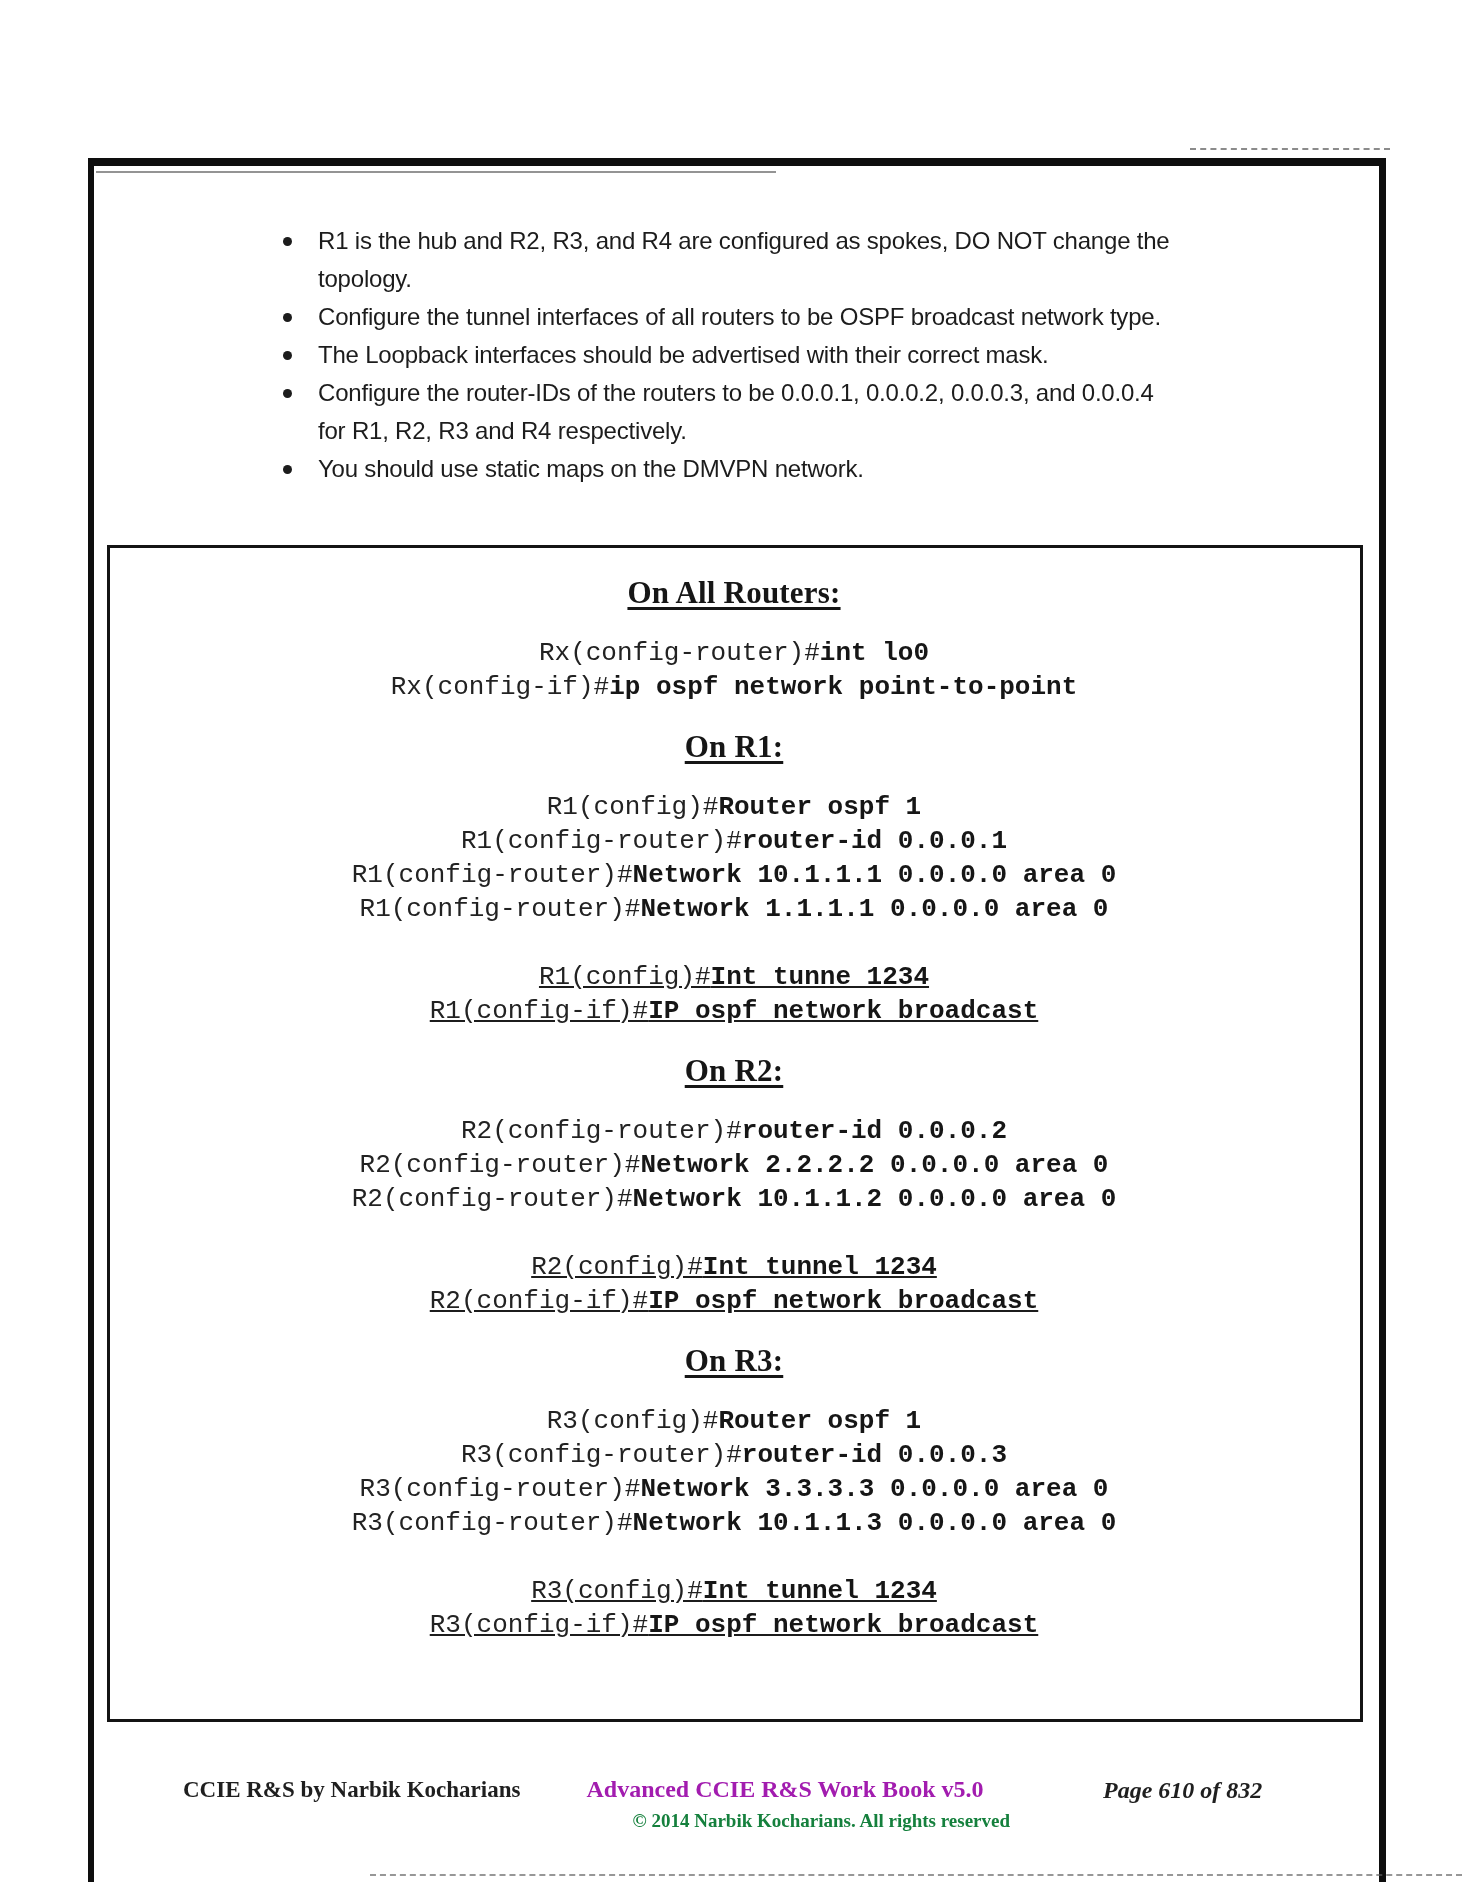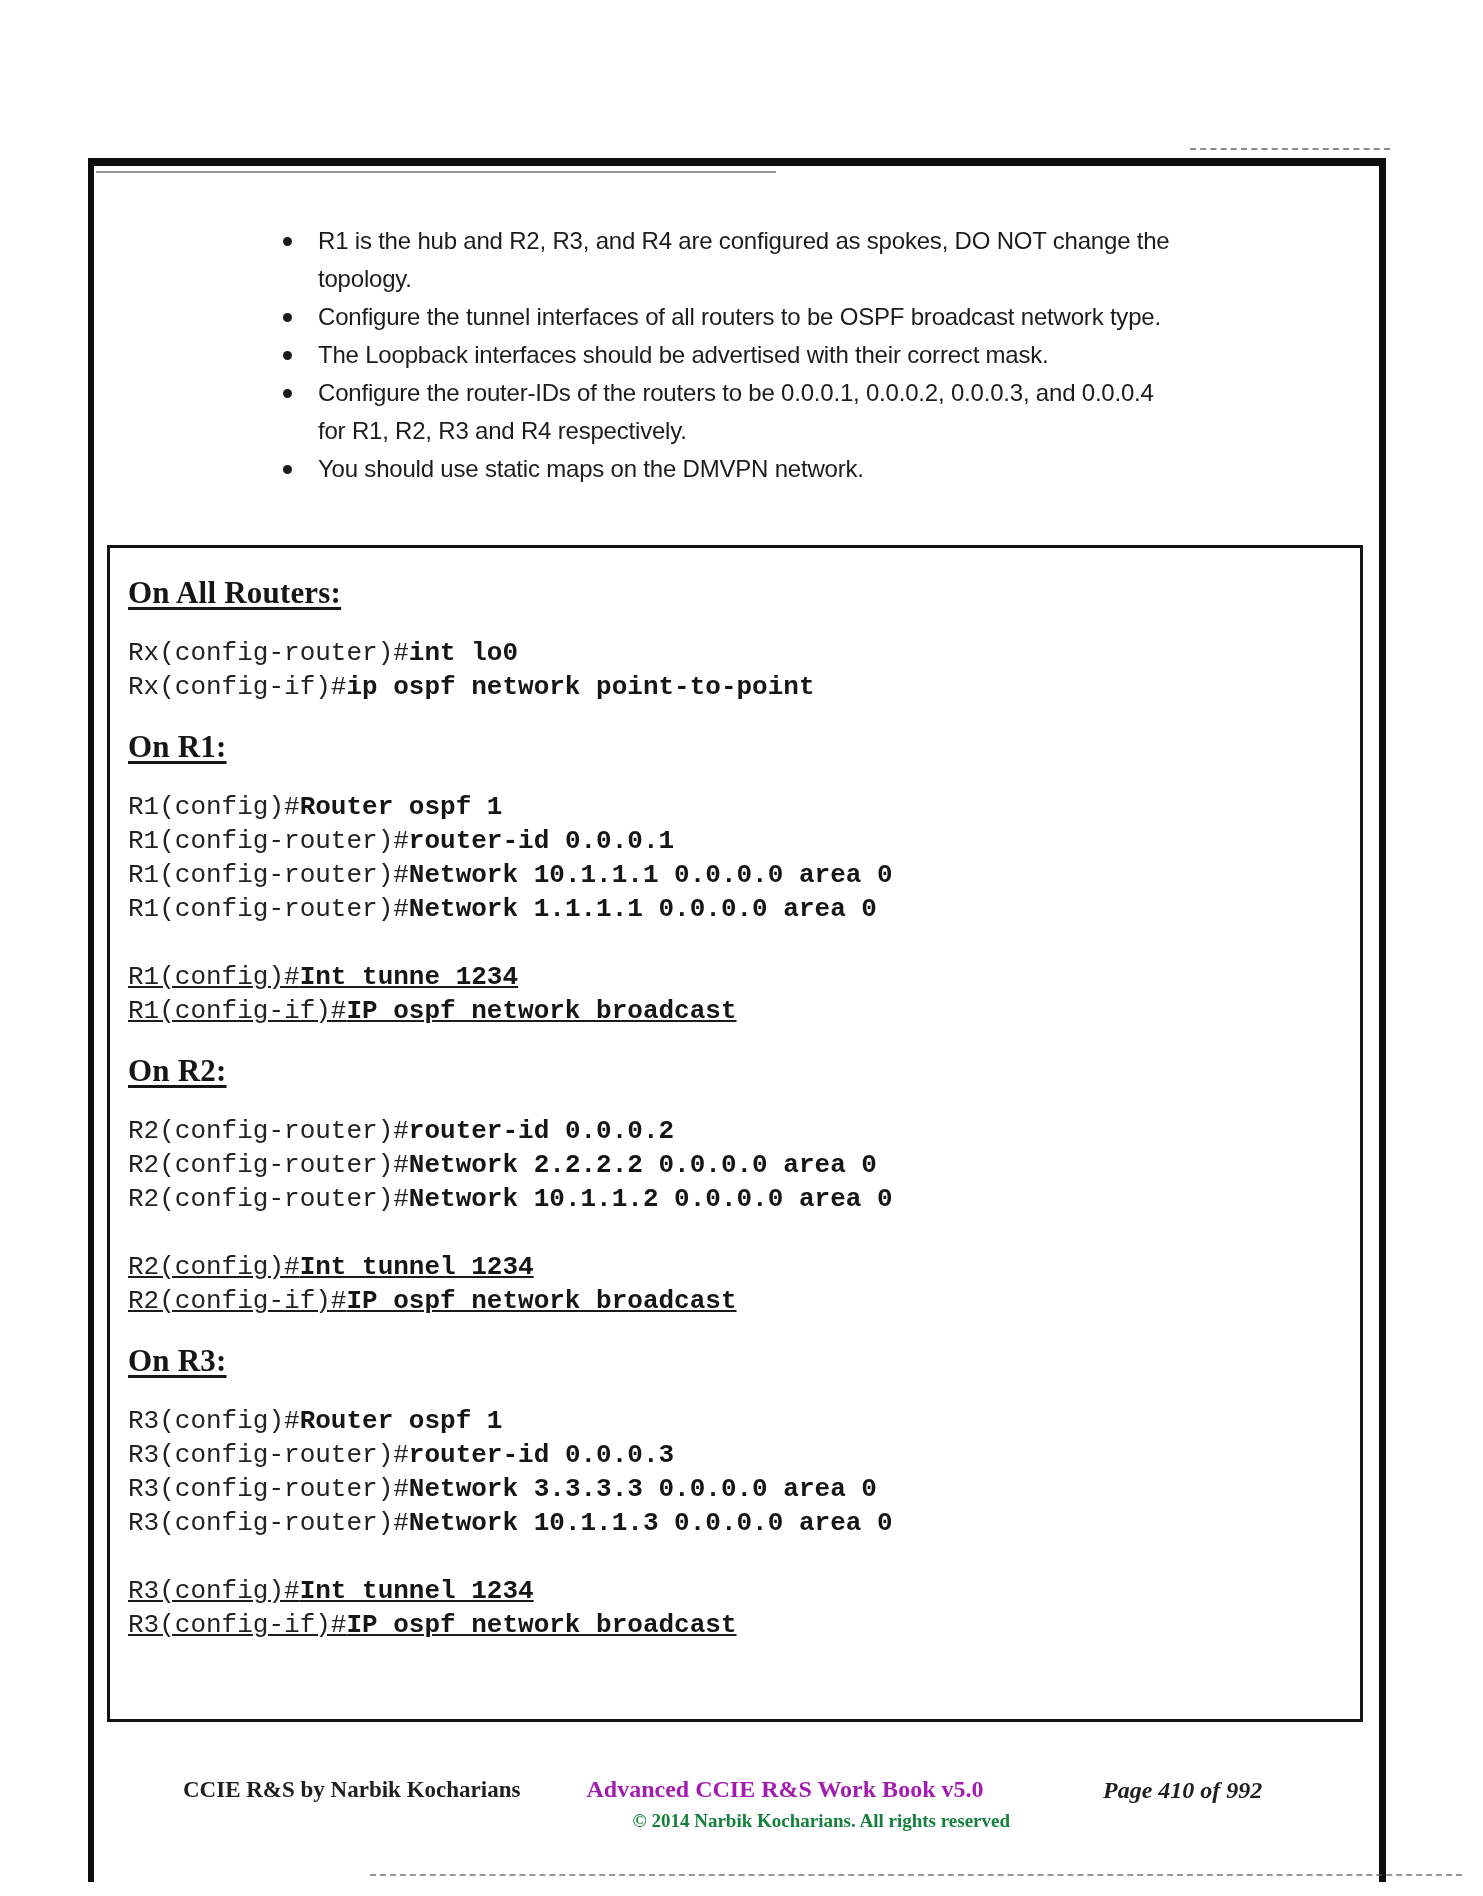--- a/index.html
+++ b/index.html
@@ -88,20 +88,21 @@
   .config-box {
     position: absolute;
     left: 107px;
     top: 545px;
     width: 1256px;
     height: 1177px;
     border: 3px solid #141414;
     box-sizing: border-box;
     padding: 26px 20px 0 18px;
     overflow: hidden;
+    text-align: center;
   }
   .section-heading {
     font-family: "Liberation Serif", serif;
     font-size: 31px;
     font-weight: bold;
     text-decoration: underline;
     text-underline-offset: 4px;
     color: #161616;
     line-height: 38px;
     margin: 0 0 24px 0;
@@ -254,14 +255,14 @@
     <div class="cli-block">
       <div class="cli-line"><span class="cli-prompt">R3(config)#</span><span class="cli-command">Int tunnel 1234</span></div>
       <div class="cli-line"><span class="cli-prompt">R3(config-if)#</span><span class="cli-command">IP ospf network broadcast</span></div>
     </div>
   </div>
 
 <div class="page-footer">
   <div class="footer-author">CCIE R&amp;S by Narbik Kocharians</div>
   <div class="footer-book-title">Advanced CCIE R&amp;S Work Book v5.0</div>
   <div class="footer-copyright">© 2014 Narbik Kocharians. All rights reserved</div>
-  <div class="footer-page-number">Page 410 of 992</div>
+  <div class="footer-page-number">Page 610 of 832</div>
 </div>
 
 </body></html>

